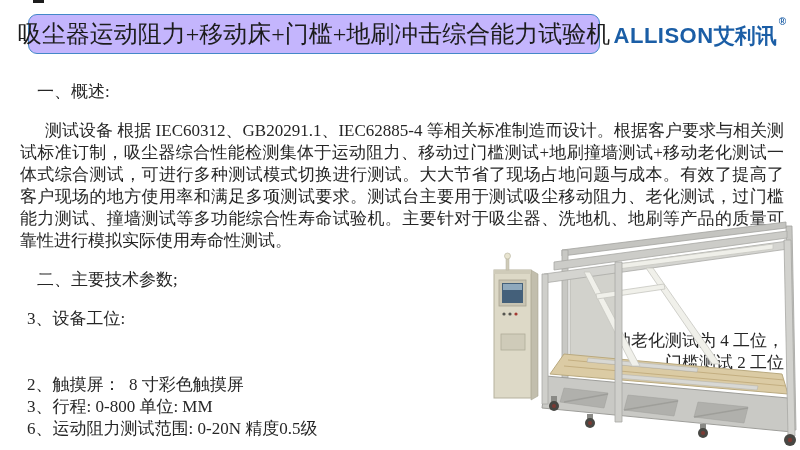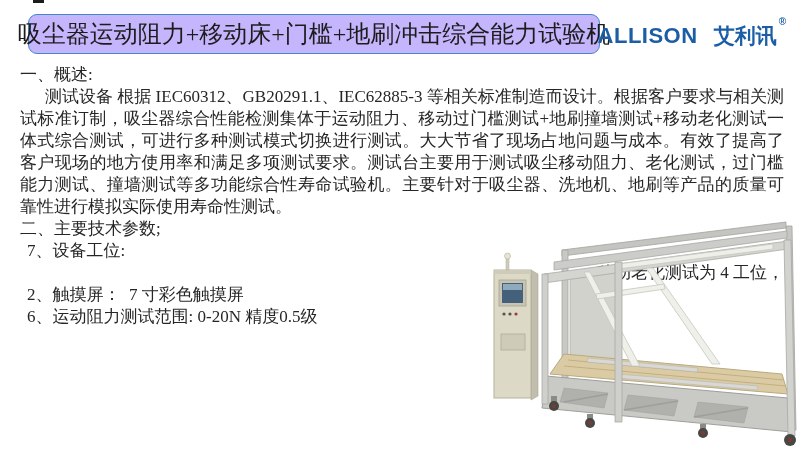--- a/index.html
+++ b/index.html
@@ -25,28 +25,28 @@
     white-space:nowrap;
   }
   .logo{
     position:absolute;right:14px;top:22px;
     display:flex;align-items:center;
     color:#1b5ea6;
     font-family:Liberation Sans, sans-serif;
     font-weight:bold;
   }
   .logo .latin{font-size:22px;letter-spacing:0.5px;}
-  .logo .cn{font-size:21px;margin-left:16px;}
+  .logo .cn{font-size:21px;margin-left:0;}
   .logo .reg{font-size:10px;align-self:flex-start;margin:-6px 0 0 2px;}
   
   .content{
     position:absolute;left:20px;top:64px;width:764px;
     font-size:17px;line-height:22px;color:#262626;
   }
-  .h{margin:0;white-space:pre-wrap;}
+  .h{margin:17px;white-space:pre-wrap;}
   .para{
     margin:0;text-indent:25px;text-align:justify;
   }
   .spec{margin:0;padding-left:7px;white-space:pre-wrap;}
   .spec.sub{padding-left:37px;text-align:right;}
   
   .machine{
     position:absolute;left:468px;top:218px;width:332px;height:232px;
   }
 </style>
@@ -62,25 +62,27 @@
   </div>
 
   <div class="logo">
     <span class="latin">ALLISON</span>
     <span class="cn">艾利讯</span>
     <span class="reg">®</span>
   </div>
 
   <div class="content">
     <div class="h">一、概述:</div>
-    <p class="para">测试设备 根据 IEC60312、GB20291.1、IEC62885-3 等相关标准制造而设计。根据客户要求与相关测试标准订制，吸尘器综合性能检测集体于运动阻力、移动过门槛测试+地刷撞墙测试+移动老化测试一体式综合测试，可进行多种测试模式切换进行测试。大大节省了现场占地问题与成本。有效了提高了客户现场的地方使用率和满足多项测试要求。测试台主要用于测试吸尘移动阻力、老化测试，过门槛能力测试、撞墙测试等多功能综合性寿命试验机。主要针对于吸尘器、洗地机、地刷等产品的质量可靠性进行模拟实际使用寿命性测试。</p>
+    <p class="para">测试设备 根据 IEC60312、GB20291.1、IEC62885-4 等相关标准制造而设计。根据客户要求与相关测试标准订制，吸尘器综合性能检测集体于运动阻力、移动过门槛测试+地刷撞墙测试+移动老化测试一体式综合测试，可进行多种测试模式切换进行测试。大大节省了现场占地问题与成本。有效了提高了客户现场的地方使用率和满足多项测试要求。测试台主要用于测试吸尘移动阻力、老化测试，过门槛能力测试、撞墙测试等多功能综合性寿命试验机。主要针对于吸尘器、洗地机、地刷等产品的质量可靠性进行模拟实际使用寿命性测试。</p>
     <div class="h">二、主要技术参数;</div>
-    <div class="spec">7、设备工位:</div>
+    <div class="spec">3、设备工位:</div>
     <div class="spec sub">移动老化测试为 4 工位，</div>
-    <div class="spec">2、触摸屏：  7 寸彩色触摸屏</div>
+    <div class="spec sub">门槛测试 2 工位</div>
+    <div class="spec">2、触摸屏：  8 寸彩色触摸屏</div>
+    <div class="spec">3、行程: 0-800 单位: MM</div>
     <div class="spec">6、运动阻力测试范围: 0-20N 精度0.5级</div>
   </div>
 
   <svg class="machine" viewBox="0 0 332 232" xmlns="http://www.w3.org/2000/svg">
 
     <polygon points="318,8 324,8 328,212 322,212" fill="#c6c6c2" stroke="#a2a29e" stroke-width="0.8"></polygon>
 
     <polygon points="94,32 318,4 318,10 94,38" fill="#c4c4c0" stroke="#a2a29e" stroke-width="0.8"></polygon>
 
     <polygon points="94,32 100,32 100,160 94,160" fill="#c8c8c4" stroke="#a6a6a2" stroke-width="0.8"></polygon>

